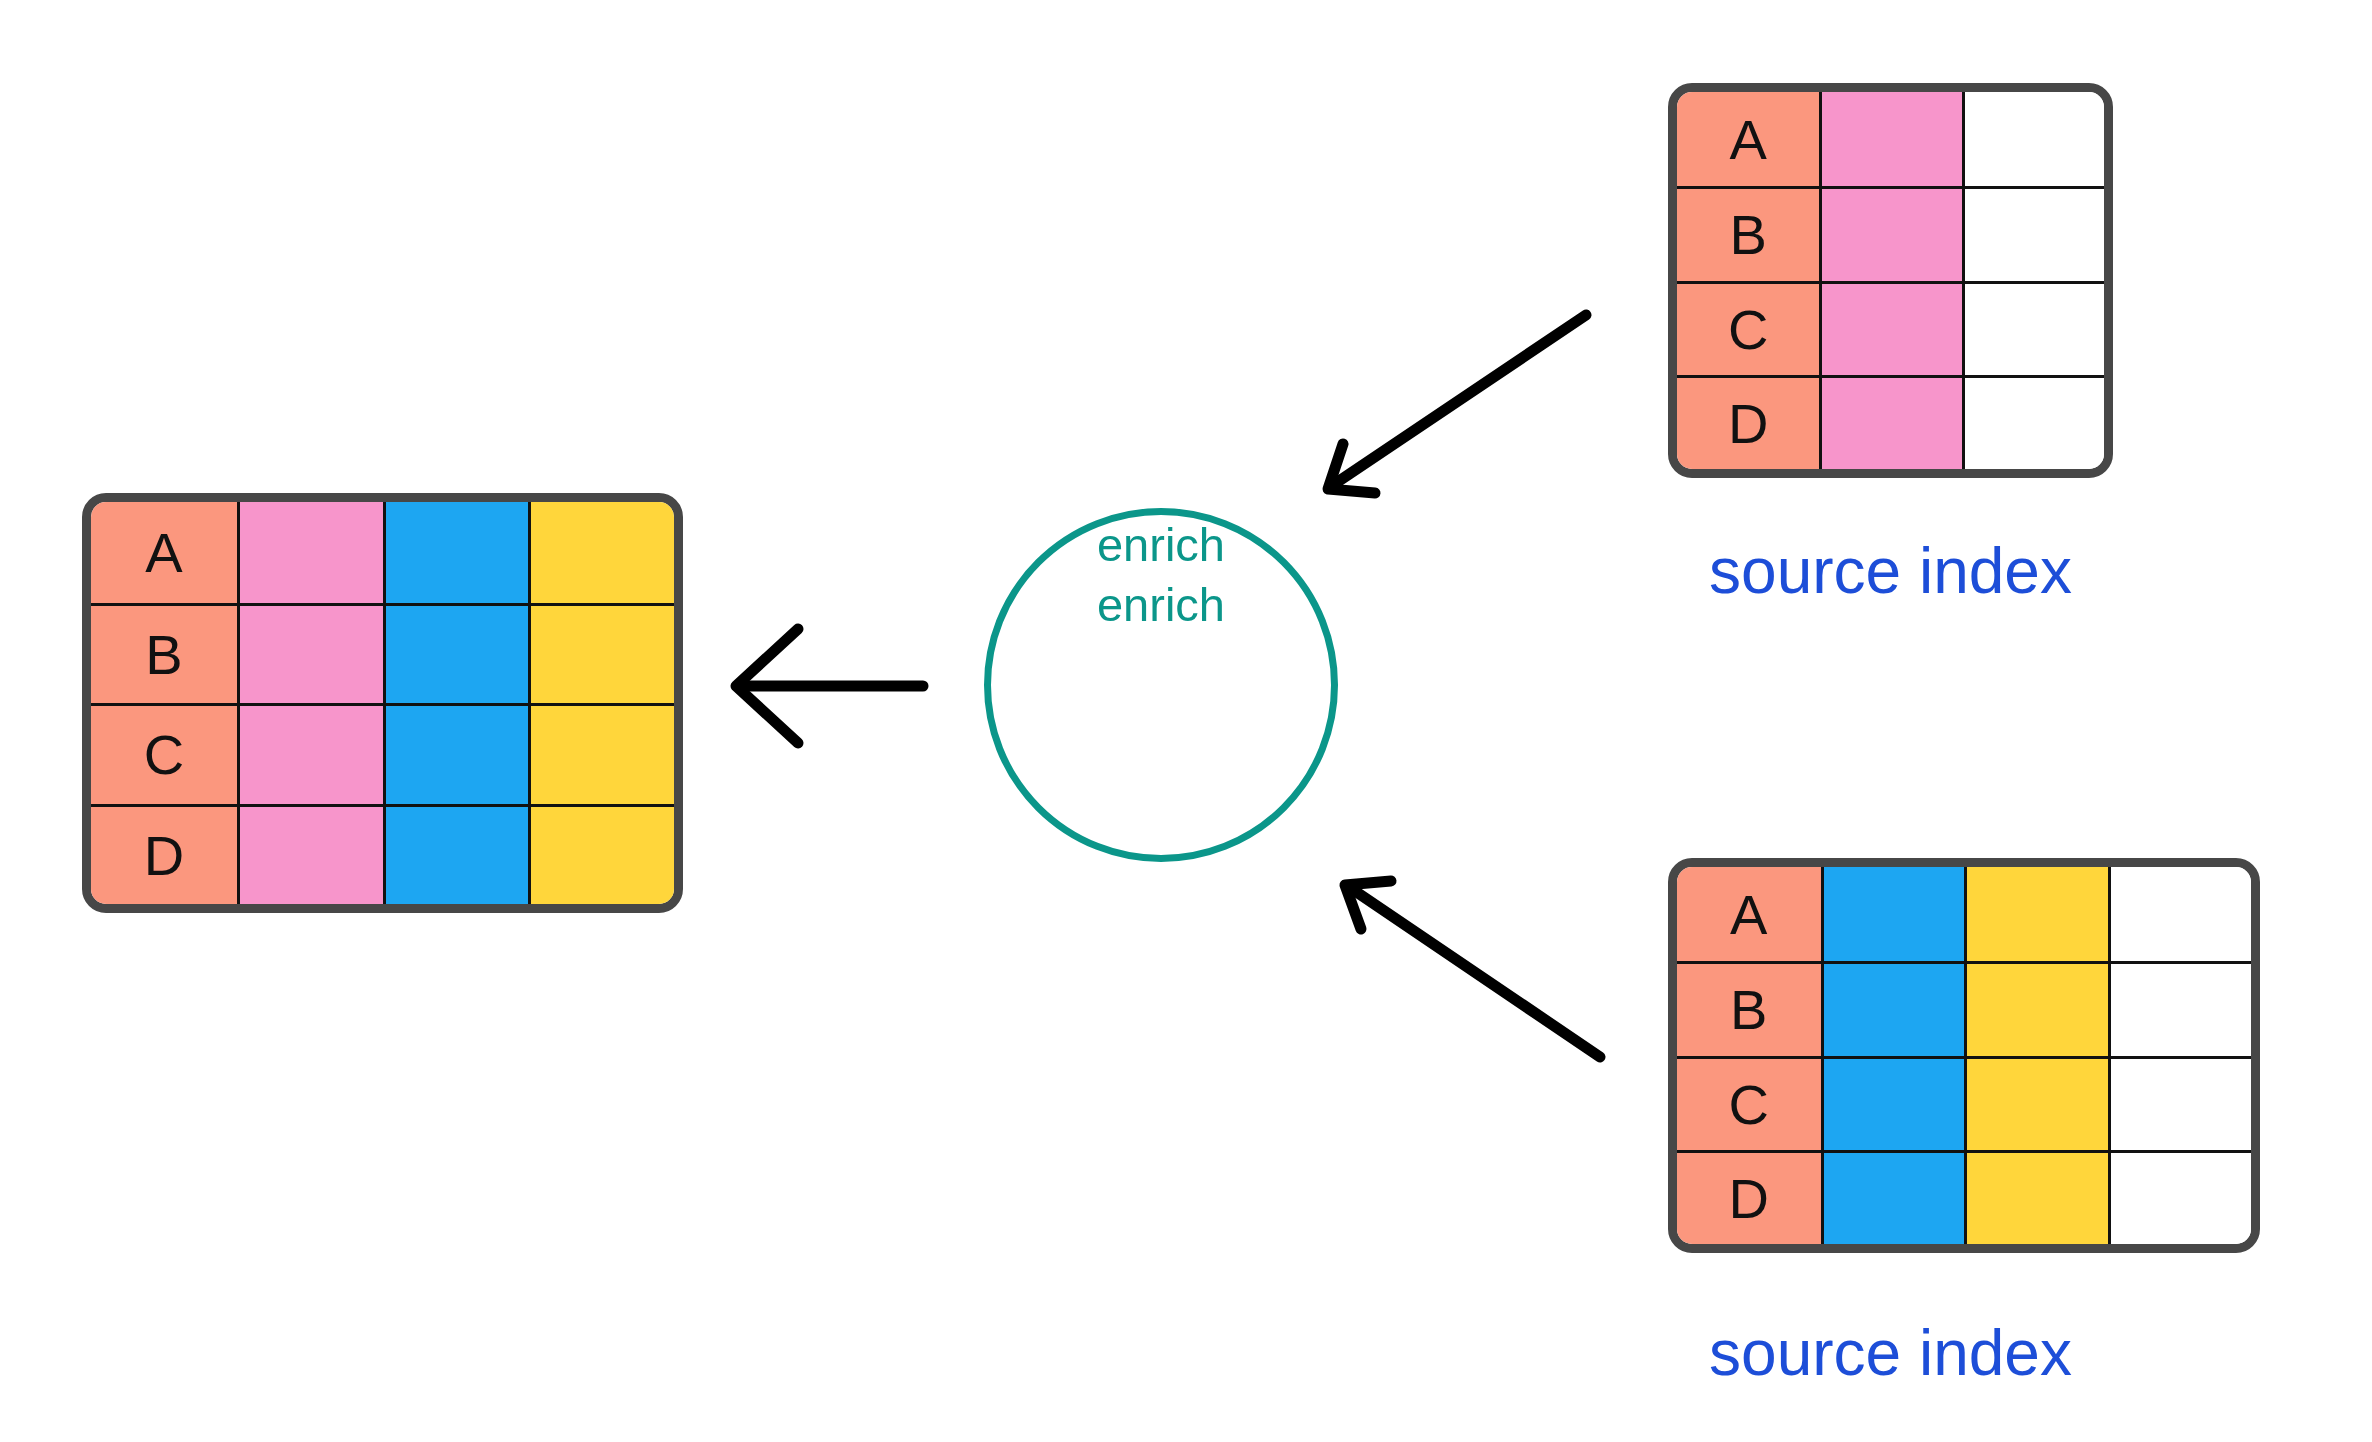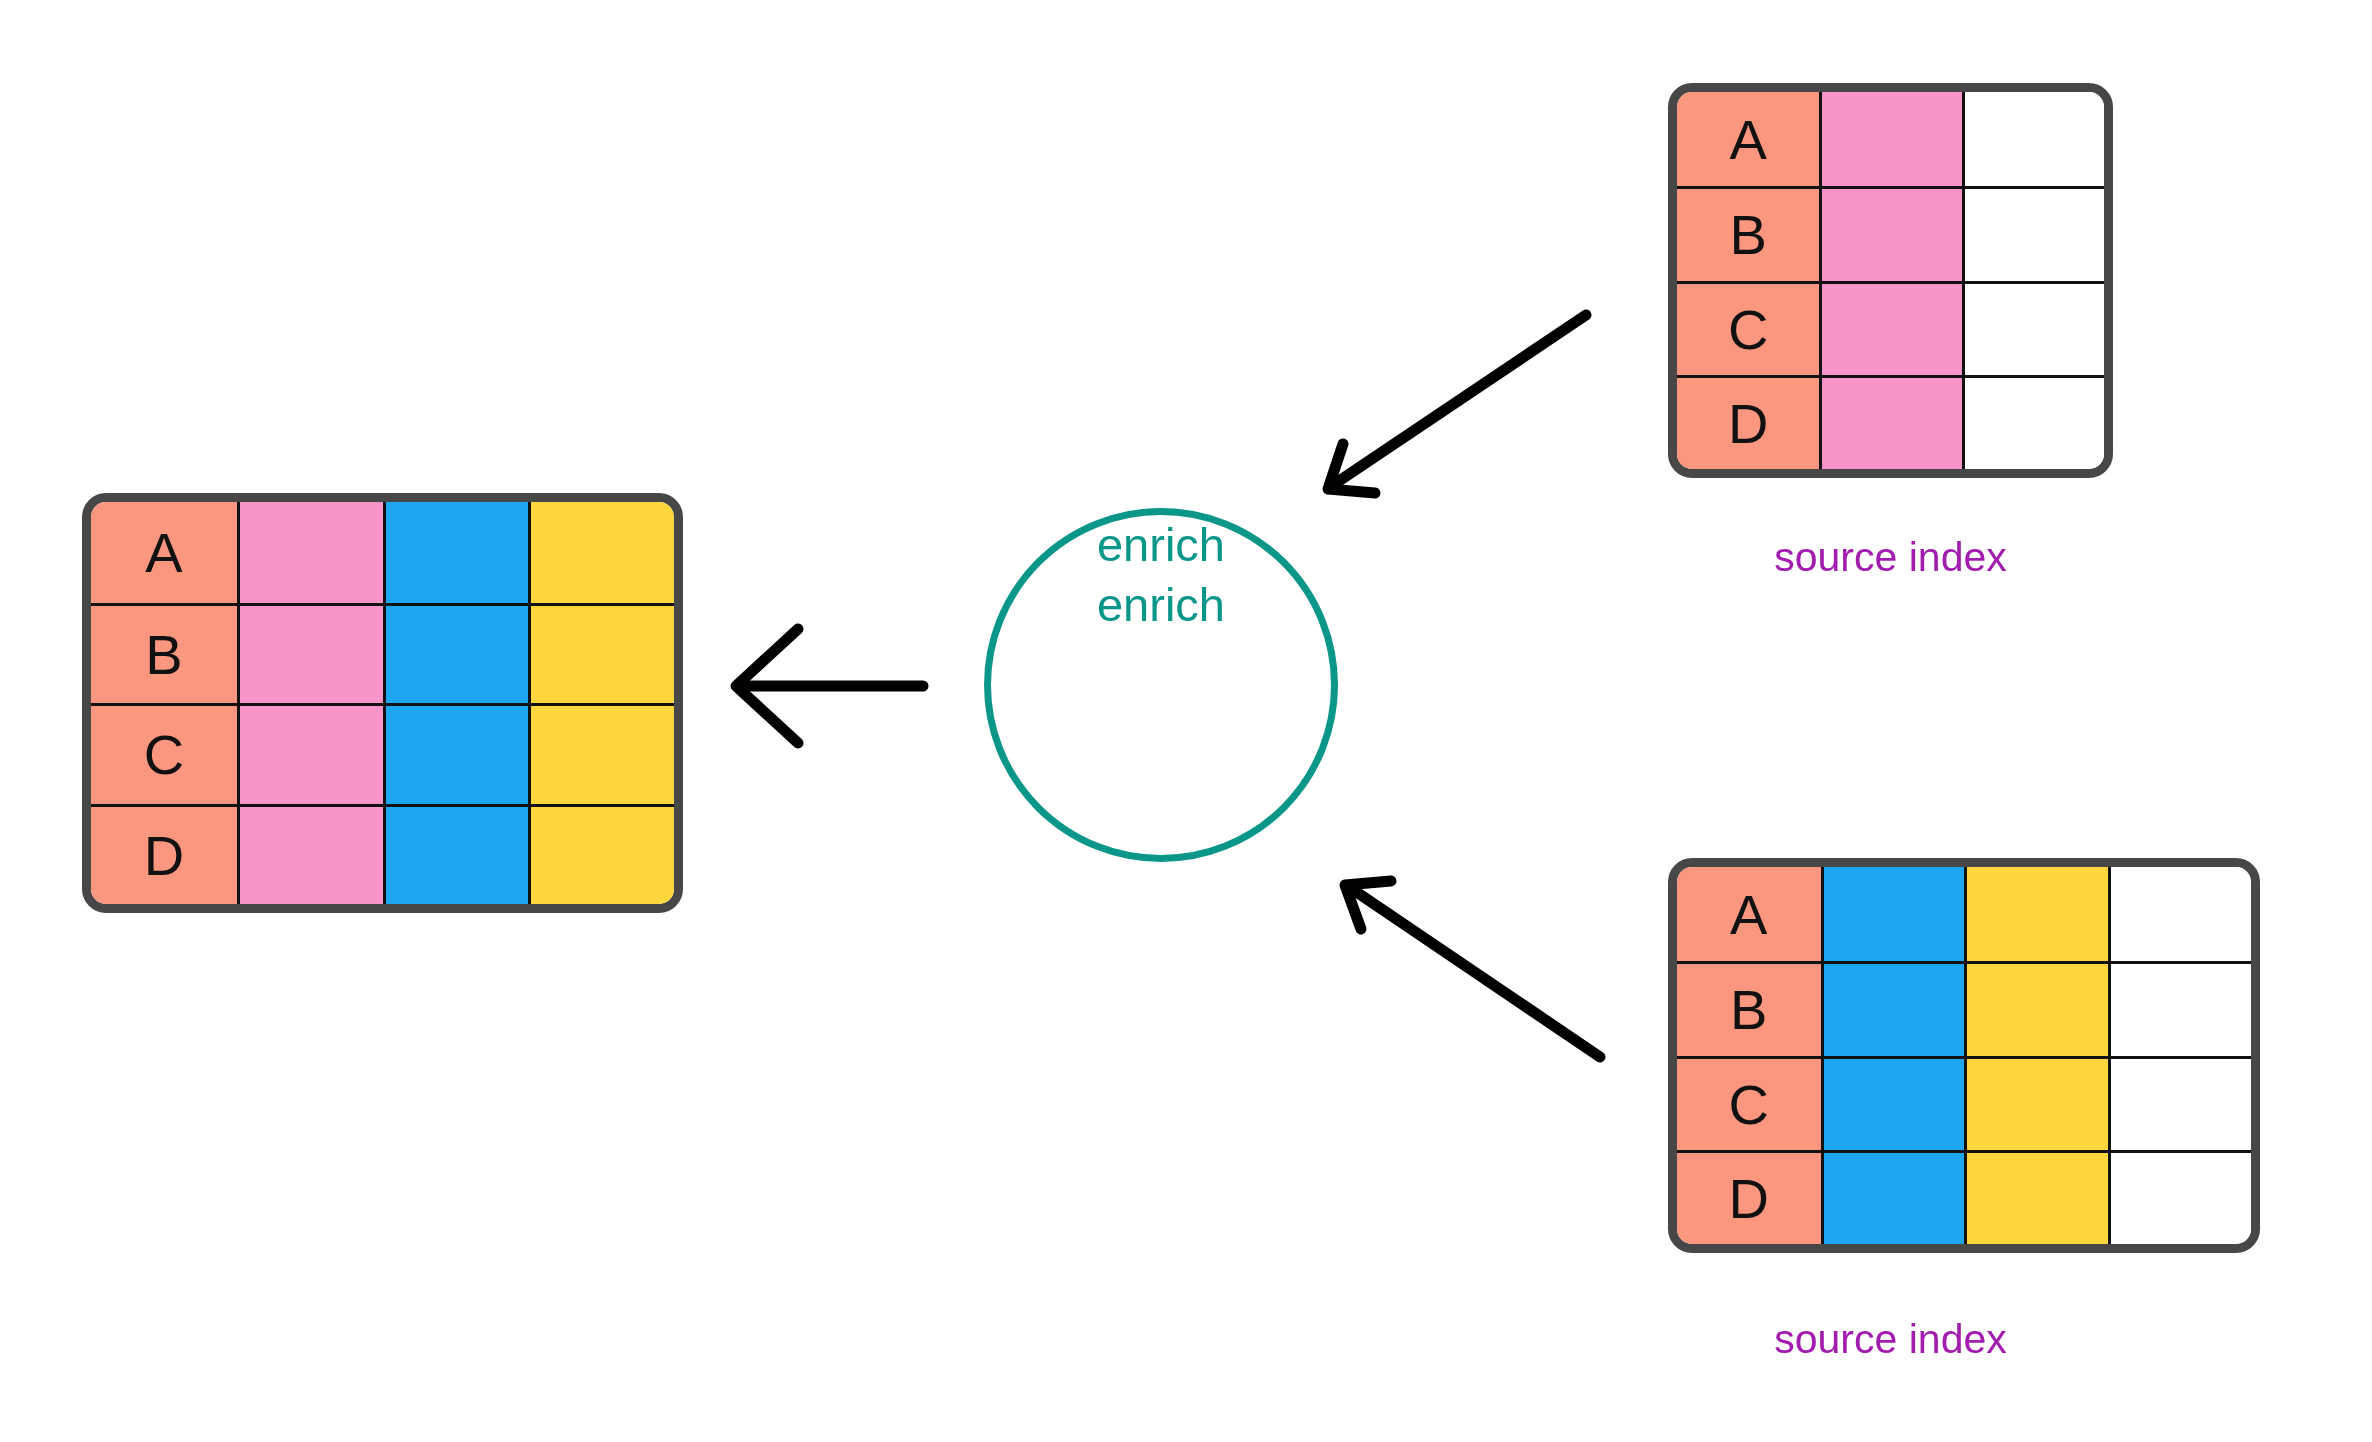--- a/index.html
+++ b/index.html
@@ -35,22 +35,22 @@
     font-size: 56px;
     color: #111111;
     box-sizing: border-box;
   }
   .cell.vline { border-left: 3px solid var(--grid); }
   .cell.hline { border-top: 3px solid var(--grid); }
 
   
   .caption {
     position: absolute;
-    font-size: 41px;
-    color: #a21caf;
+    font-size: 64px;
+    color: #1d4ed8;
     white-space: nowrap;
   }
   #caption-enrich        { left: 98px;   top: 930px; }
   #caption-source-top    { left: 1668px; top: 534px;  width: 445px; text-align: center; }
   #caption-source-bottom { left: 1668px; top: 1316px; width: 445px; text-align: center; }
 
   
   .policy-circle {
     position: absolute;
     left: 984px; top: 508px;

